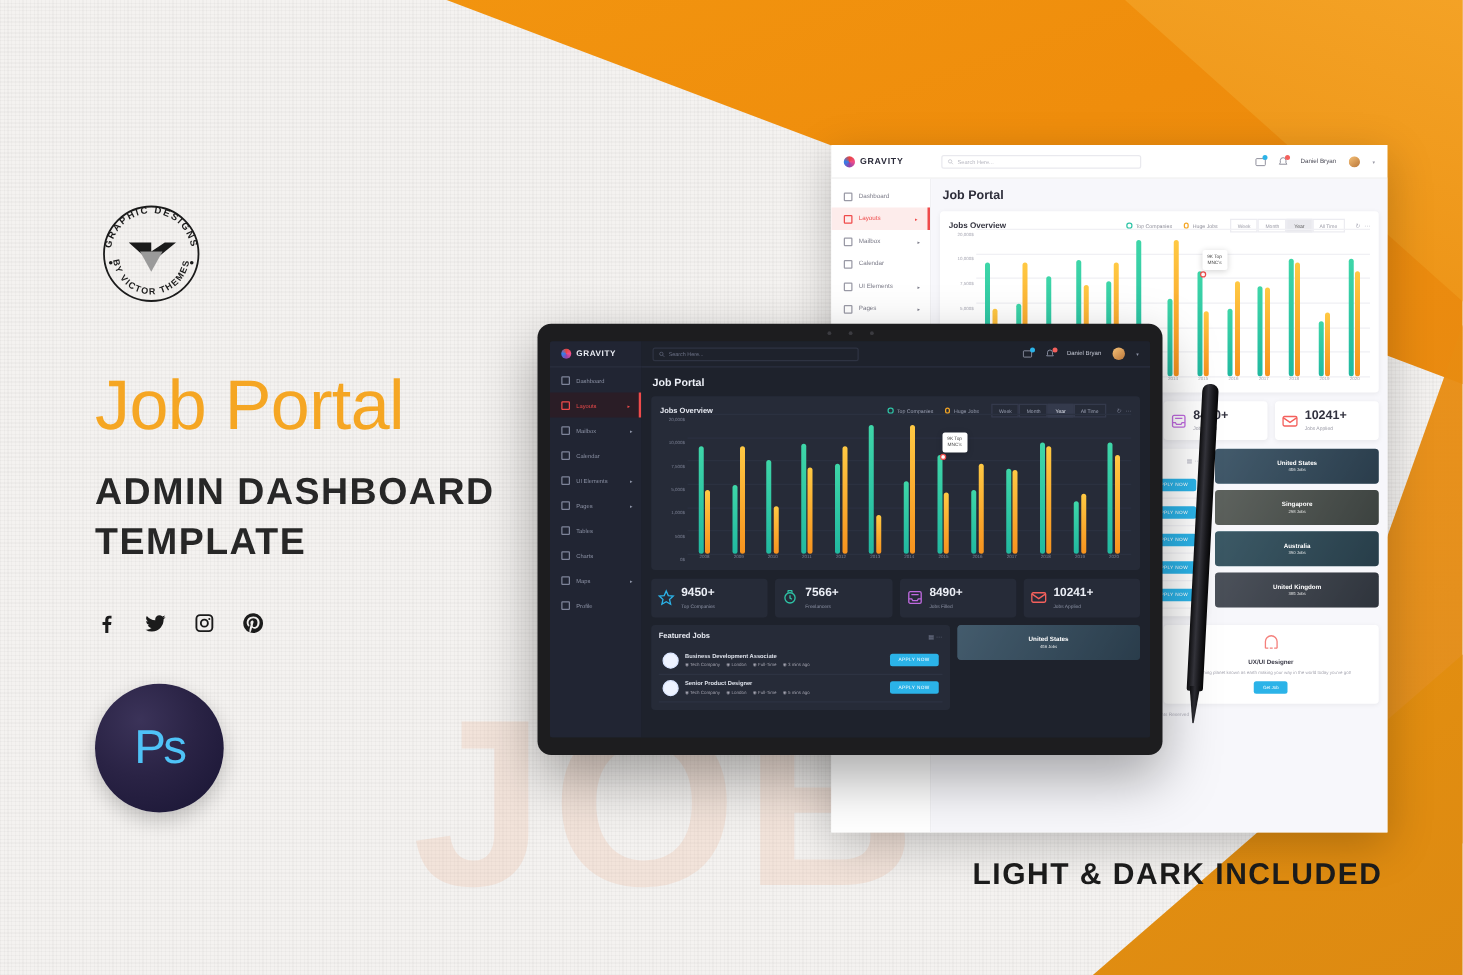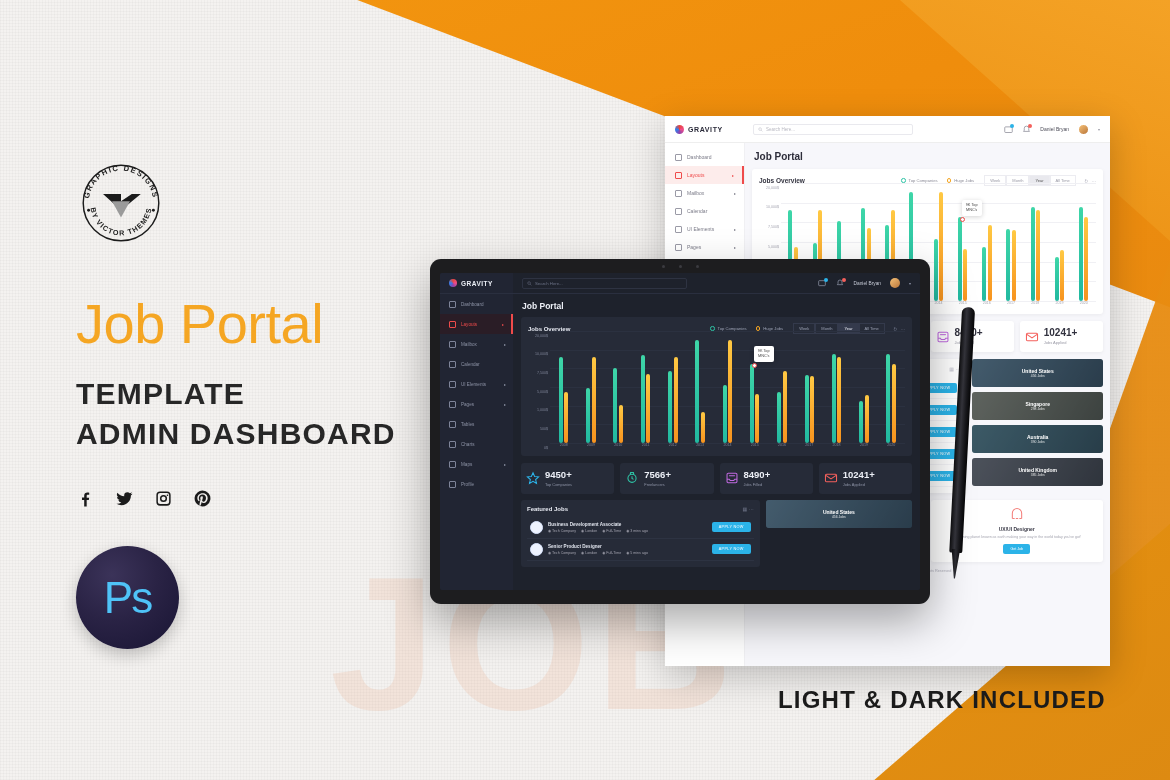--- a/index.html
+++ b/index.html
@@ -65,21 +65,21 @@
     letter-spacing:1.2px; line-height:1.32;
     text-transform:uppercase;
   }
   .socials { margin-top:36px; display:flex; gap:20px; align-items:center; }
   .socials svg { width:19px; height:19px; fill:#1b1b1b; }
   .ps-badge {
     margin-top:34px; width:103px; height:103px; border-radius:50%;
     background:radial-gradient(circle at 35% 28%, #3b3359 0%, #2a2345 45%, #181433 100%);
     box-shadow:0 6px 16px rgba(0,0,0,.22);
     display:flex; align-items:center; justify-content:center;
-    color:#4fc3f7; font-size:44px; font-weight:400; letter-spacing:-2px;
+    color:#4fc3f7; font-size:38px; font-weight:400; letter-spacing:-2px;
     font-family:"Liberation Sans", sans-serif;
   }
 
   
   #lightdash {
     position:absolute; left:665px; top:116px; width:445px; height:550px;
     background:#fff;
     box-shadow:0 10px 34px rgba(0,0,0,.22);
     overflow:hidden; font-size:5px;
   }
@@ -268,22 +268,22 @@
       </text>
       <path d="M30,40 L50,40 L50,48 L62,40 L72,40 L50,58 Z" fill="#1b1b1b"></path>
       <path d="M40,48 L60,48 L50,66 Z" fill="#9a9a9a"></path>
       <circle cx="14" cy="58" r="1.6" fill="#1b1b1b"></circle>
       <circle cx="86" cy="58" r="1.6" fill="#1b1b1b"></circle>
     </svg>
   </div>
 
   <div class="title-main">Job Portal</div>
   <div class="title-sub">
+    <div>ADMIN DASHBOARD</div>
     <div>TEMPLATE</div>
-    <div>ADMIN DASHBOARD</div>
   </div>
 
   <div class="socials">
     <span>
       <svg viewBox="0 0 24 24">
           <path d="M13.5 22v-8h2.7l.4-3.1h-3.1V8.9c0-.9.25-1.5 1.55-1.5h1.65V4.6C16.4 4.55 15.4 4.5 14.3 4.5c-2.35 0-3.95 1.43-3.95 4.07v2.32H7.6V14h2.75v8z"></path>
         </svg>
     </span>
     <span>
       <svg viewBox="0 0 24 24">

